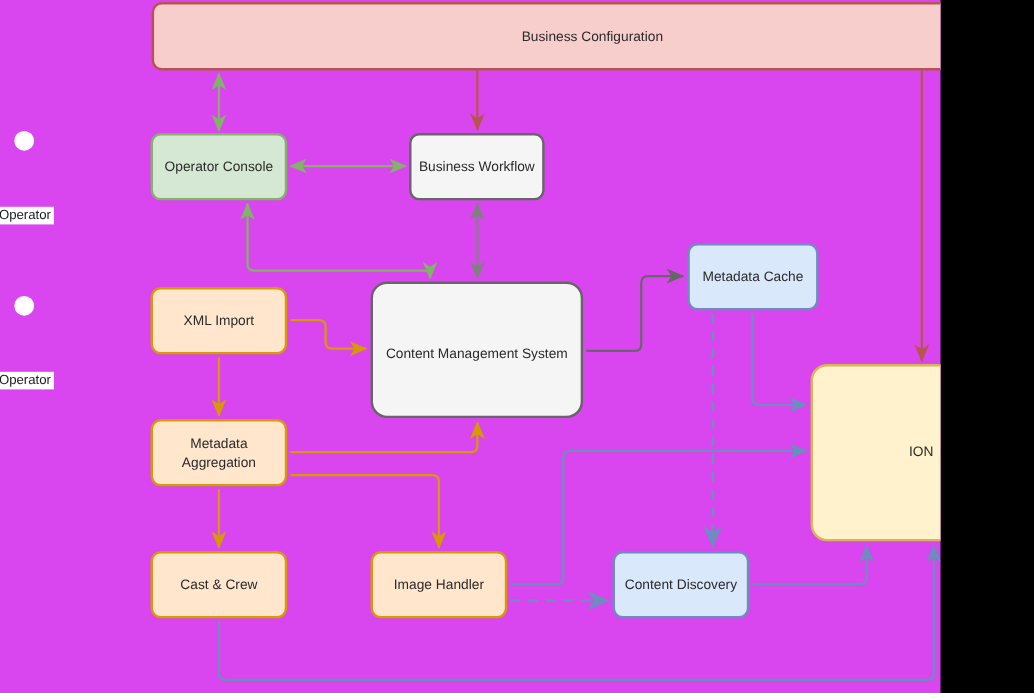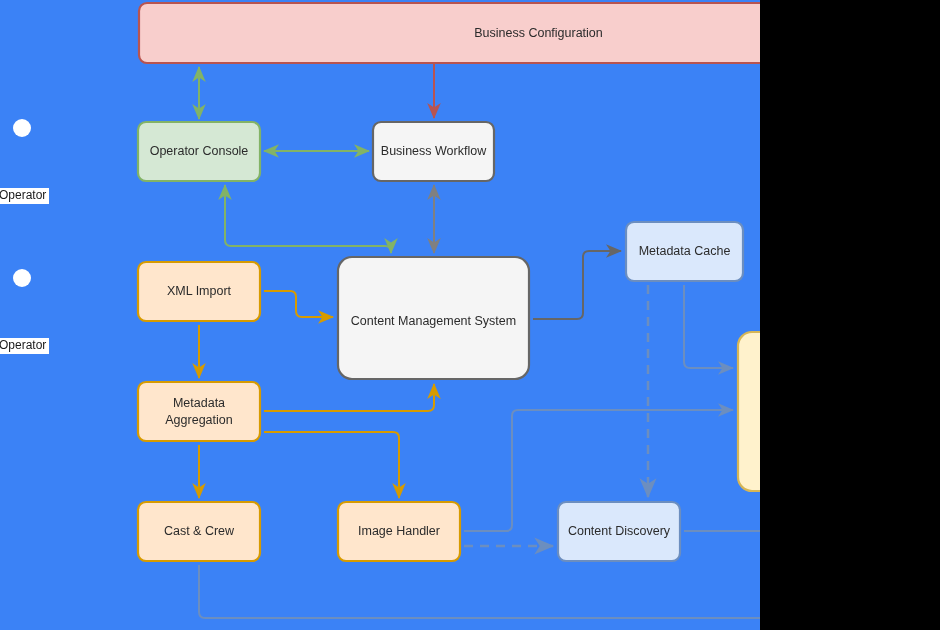--- a/index.html
+++ b/index.html
@@ -2,23 +2,23 @@
 <html><head>
 <meta charset="utf-8">
 <style>
   html, body {
     margin: 0;
     padding: 0;
     background: #000000;
   }
   #canvas {
     position: relative;
-    width: 760px;
+    width: 855px;
     height: 630px;
-    background: #3b82f6;
+    background: #d946ef;
     overflow: hidden;
     font-family: "Liberation Sans", sans-serif;
   }
   svg#diagram {
     position: absolute;
     left: 0;
     top: 0;
     width: 940px;
     height: 630px;
   }

